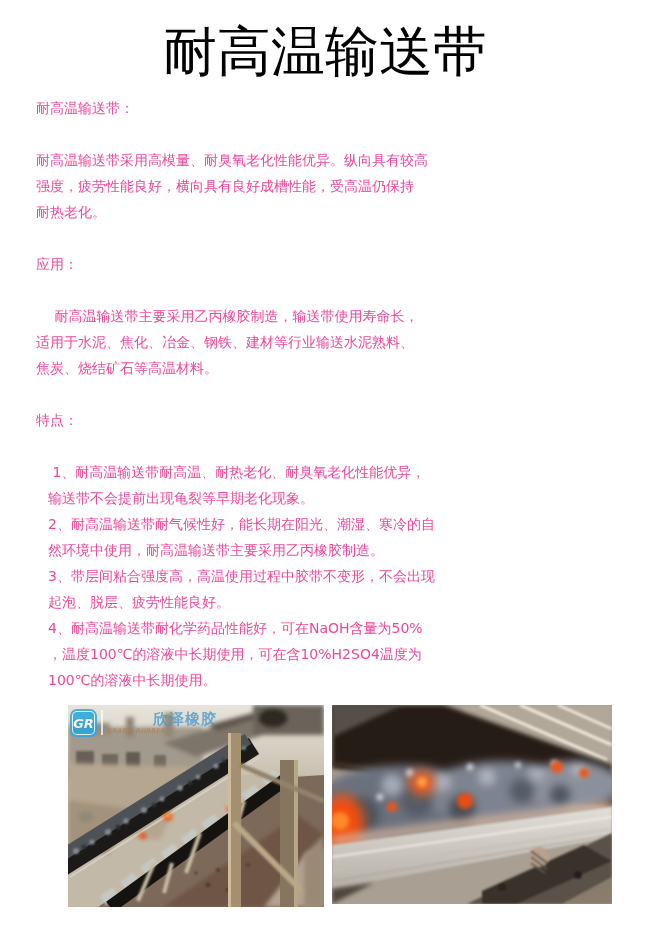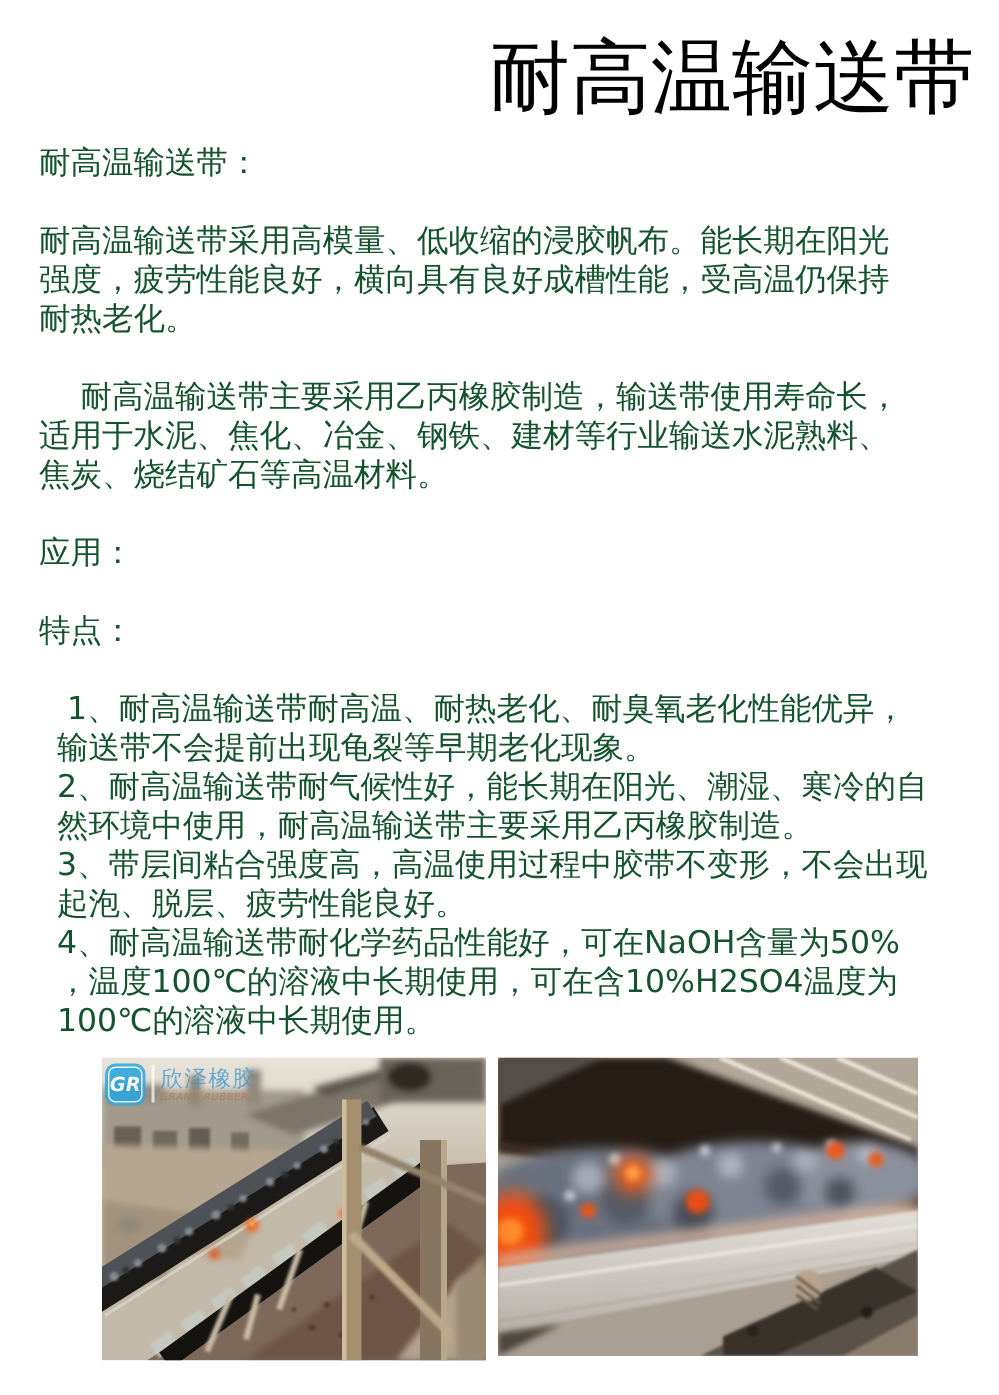--- a/index.html
+++ b/index.html
@@ -4,73 +4,73 @@
 <style>
   html,body{margin:0;padding:0;}
   body{
     width:666px;height:930px;background:#ffffff;
     font-family:"DejaVu Sans",sans-serif;color:#000000;
     position:relative;overflow:hidden;
   }
   .page{position:absolute;inset:0;background:#ffffff;}
   .page-title{
     position:absolute;top:22px;left:0;width:650px;
-    text-align:right;font-size:54px;line-height:60px;
+    text-align:center;font-size:54px;line-height:60px;
     font-weight:500;letter-spacing:0px;color:#000000;
     white-space:pre;
   }
   .text-block{
-    position:absolute;left:26px;top:95px;width:600px;
-    font-size:21px;line-height:26px;color:#14532d;
+    position:absolute;left:36px;top:95px;width:600px;
+    font-size:14px;line-height:26px;color:#ec4899;
   }
   .para{margin:0 0 26px 0;}
   .para:last-child{margin-bottom:0;margin-left:12px;}
   .line{white-space:pre;height:26px;}
   .photo{position:absolute;overflow:hidden;}
   .photo-left{left:68px;top:705px;width:256px;height:202px;}
   .photo-right{left:332px;top:705px;width:280px;height:199px;}
   .photo svg{display:block;}
   
   .wm{position:absolute;top:5px;left:3px;display:flex;align-items:flex-start;opacity:0.88;}
   .wm-box{
     width:25px;height:26px;border-radius:6px;
     display:flex;align-items:center;justify-content:center;
     box-sizing:border-box;border:2px solid rgba(255,255,255,.9);
     outline:2px solid rgba(42,167,221,.95);outline-offset:-1px;
     font-weight:bold;font-style:italic;font-size:13px;color:#ffffff;
     text-shadow:0 0 1px #1d86b8;
   }
   .wm-text{margin-left:5px;padding-top:1px;border-left:2px solid rgba(255,255,255,.8);padding-left:4px;}
-  .wm-cn{font-size:15px;line-height:16px;font-weight:normal;letter-spacing:1px;opacity:.85;}
+  .wm-cn{font-size:15px;line-height:16px;font-weight:bold;letter-spacing:1px;opacity:.85;margin-left:46px;}
   .wm-en{font-size:6.5px;line-height:8px;letter-spacing:.5px;opacity:.9;}
 </style>
 </head>
 <body>
 
 <div class="page">
 
   <div class="page-title">耐高温输送带</div>
 
   <div class="text-block">
     <div class="para">
       <div class="line">耐高温输送带：</div>
     </div>
     <div class="para">
-        <div class="line">耐高温输送带采用高模量、低收缩的浸胶帆布。能长期在阳光</div>
+        <div class="line">耐高温输送带采用高模量、耐臭氧老化性能优异。纵向具有较高</div>
         <div class="line">强度，疲劳性能良好，横向具有良好成槽性能，受高温仍保持</div>
         <div class="line">耐热老化。</div>
       </div>
+    <div class="para">
+      <div class="line">应用：</div>
+    </div>
     <div class="para">
         <div class="line">　 耐高温输送带主要采用乙丙橡胶制造，输送带使用寿命长，</div>
         <div class="line">适用于水泥、焦化、冶金、钢铁、建材等行业输送水泥熟料、</div>
         <div class="line">焦炭、烧结矿石等高温材料。</div>
       </div>
-    <div class="para">
-      <div class="line">应用：</div>
-    </div>
     <div class="para">
       <div class="line">特点：</div>
     </div>
     <div class="para">
         <div class="line"> 1、耐高温输送带耐高温、耐热老化、耐臭氧老化性能优异，</div>
         <div class="line">输送带不会提前出现龟裂等早期老化现象。</div>
         <div class="line">2、耐高温输送带耐气候性好，能长期在阳光、潮湿、寒冷的自</div>
         <div class="line">然环境中使用，耐高温输送带主要采用乙丙橡胶制造。</div>
         <div class="line">3、带层间粘合强度高，高温使用过程中胶带不变形，不会出现</div>
         <div class="line">起泡、脱层、疲劳性能良好。</div>

